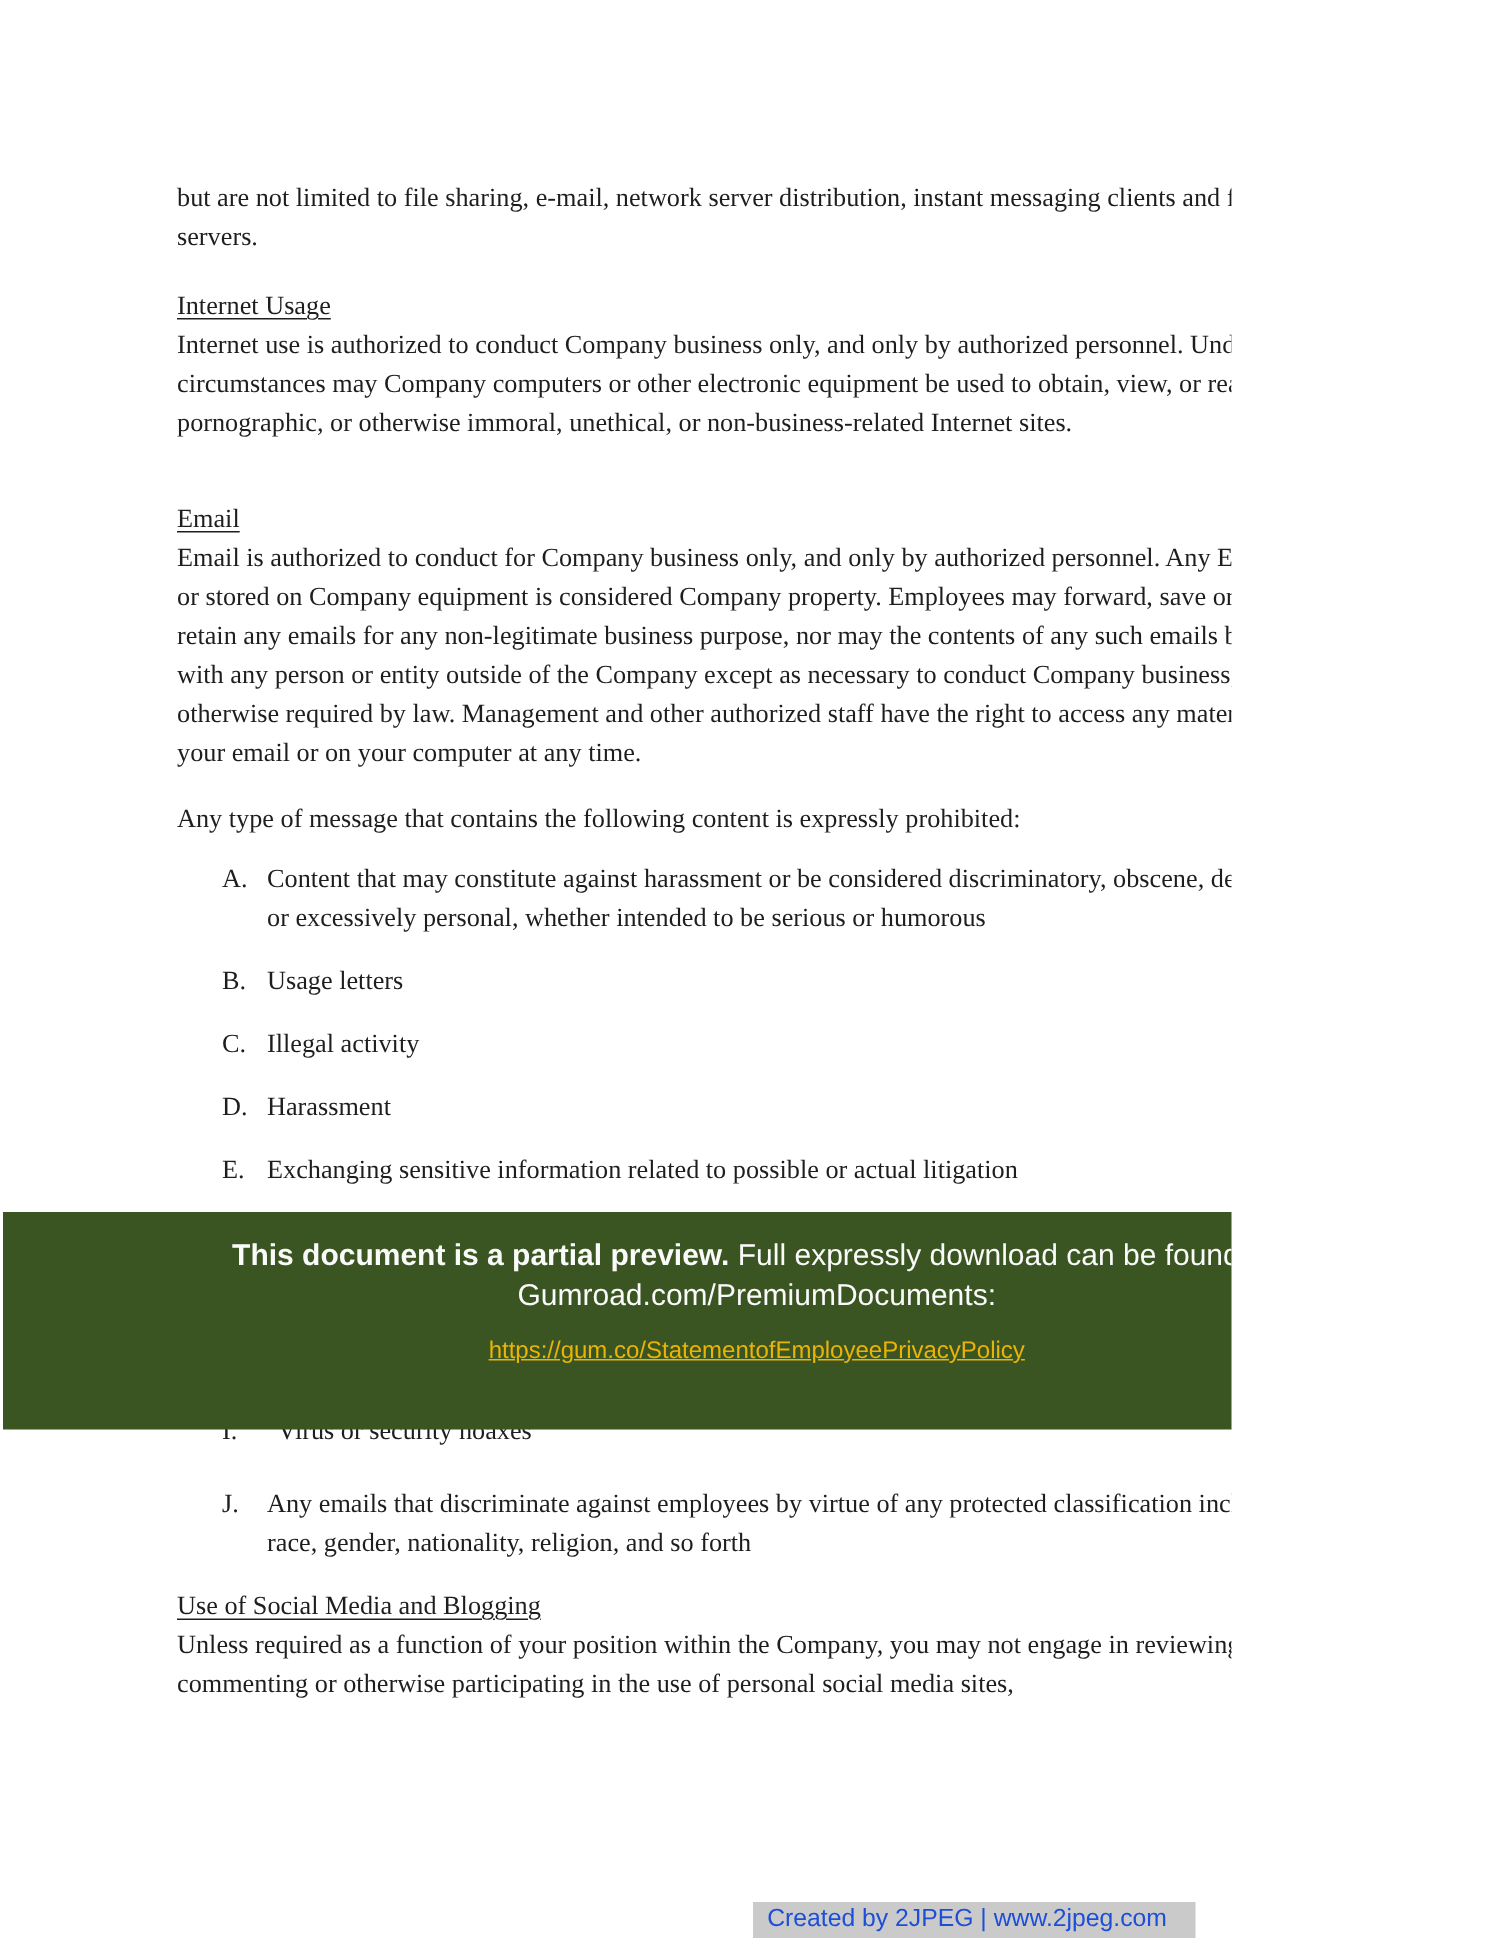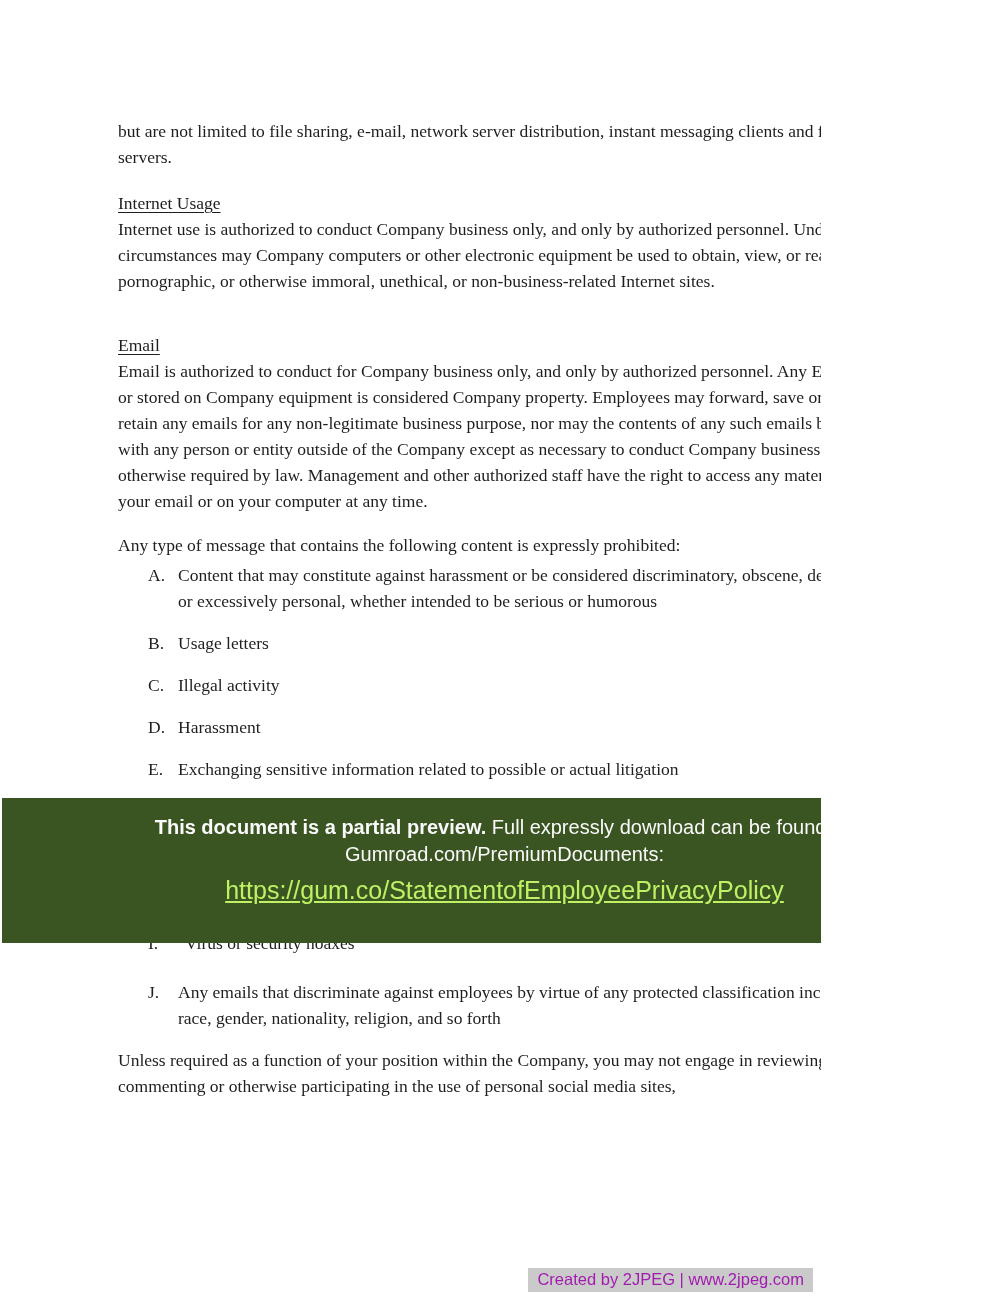--- a/index.html
+++ b/index.html
@@ -21,21 +21,21 @@
     line-height: 26px;
   }
   .para { margin: 0; }
   .intro { margin-bottom: 20px; }
   .section-heading {
     text-decoration: underline;
     text-underline-offset: 3px;
   }
   .internet-para { margin-bottom: 38px; }
   .email-para { margin-bottom: 18px; }
-  .prohibited-intro { margin-bottom: 4px; }
+  .prohibited-intro { margin-bottom: 14px; }
   .pitem {
     display: flex;
     margin: 0 0 16px 30px;
   }
   .pitem .marker { flex: none; width: 30px; }
   .banner {
     position: relative;
     z-index: 2;
     box-sizing: border-box;
     height: 145px;
@@ -44,43 +44,43 @@
     background: #3a5522;
     text-align: center;
     font-family: "Liberation Sans", sans-serif;
     color: #fafafa;
   }
   .banner-line { font-size: 20px; line-height: 27px; }
   .banner-bold { font-weight: bold; }
   .banner-link {
     display: inline-block;
     margin-top: 9px;
-    font-size: 25px;
+    font-size: 16px;
     line-height: 27px;
-    color: #bef264;
+    color: #eab308;
     text-decoration: underline;
     cursor: pointer;
   }
   .clipped {
     position: relative;
     z-index: 1;
     margin: -13px 0 0 30px;
   }
   .clipped .marker { width: 37px; }
   .item-j { margin: 23px 0 16px 30px; }
   .watermark {
     position: absolute;
-    right: 8px;
+    right: 24px;
     bottom: 9px;
     background: #cacaca;
-    color: #a21caf;
+    color: #1d4ed8;
     font-family: "Liberation Sans", sans-serif;
     font-size: 16.5px;
     line-height: 21px;
-    padding: 1px 9px 2px 9px;
+    padding: 1px 19px 2px 9px;
   }
 </style>
 </head>
 <body>
 
 <div class="page">
   <div class="content">
 
     <p class="para intro">but are not limited to file sharing, e-mail, network server distribution, instant messaging clients and ftp servers.</p>
 
@@ -132,20 +132,21 @@
       <span class="marker">I.</span>
       <span class="ptext">Virus or security hoaxes</span>
     </div>
 
     <div class="pitem item-j">
       <span class="marker">J.</span>
       <span class="ptext">Any emails that discriminate against employees by virtue of any protected classification including race, gender, nationality, religion, and so forth</span>
     </div>
 
     <div>
+      <div class="section-heading">Use of Social Media and Blogging</div>
       <p class="para">Unless required as a function of your position within the Company, you may not engage in reviewing, commenting or otherwise participating in the use of personal social media sites,</p>
     </div>
 
   </div>
 
   <div class="watermark">
     <span>Created by 2JPEG | www.2jpeg.com</span>
   </div>
 </div>
 

